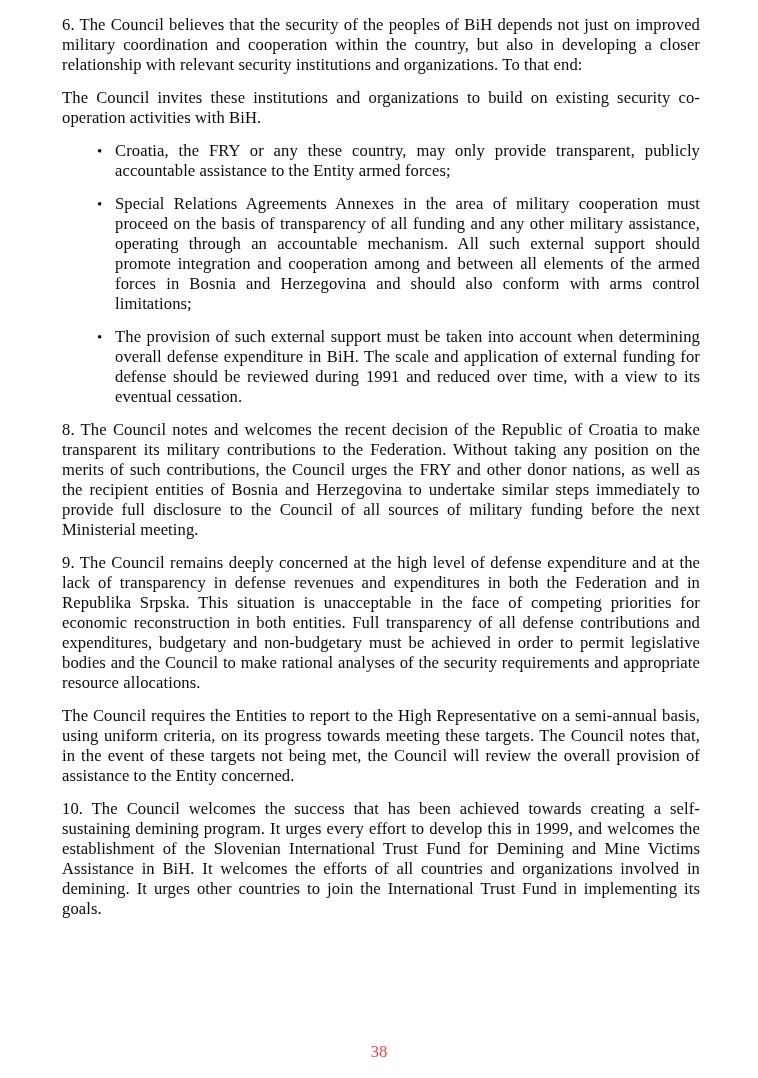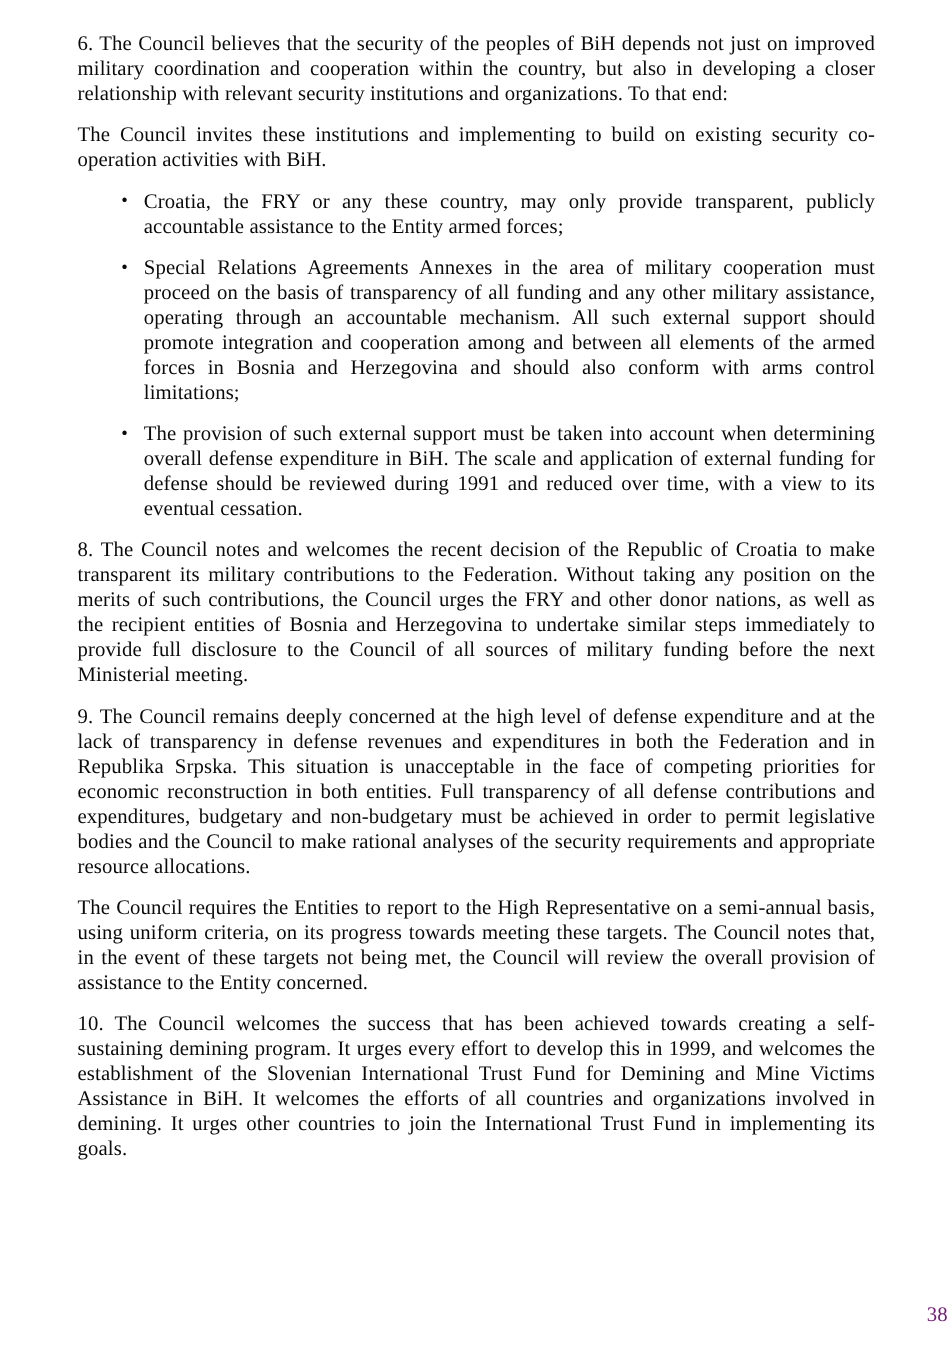--- a/index.html
+++ b/index.html
@@ -6,21 +6,21 @@
     margin: 0;
     padding: 0;
     background: #ffffff;
   }
   .page {
     position: relative;
     width: 758px;
     height: 1078px;
     background: #ffffff;
     box-sizing: border-box;
-    padding: 25px 58px 0 62px;
+    padding: 15px 58px 0 62px;
     font-family: "Liberation Serif", serif;
     color: #0a0a0a;
     overflow: hidden;
   }
   .content {
     font-size: 16.6px;
     line-height: 20px;
     text-align: justify;
     letter-spacing: 0.1px;
   }
@@ -41,35 +41,35 @@
     position: absolute;
     left: 0;
     top: 0;
     font-size: 15px;
   }
   .page-number {
     position: absolute;
     left: 0;
     right: 0;
     bottom: 16px;
-    text-align: right;
+    text-align: center;
     font-size: 16.6px;
     font-family: "Liberation Serif", serif;
-    color: #701a75;
+    color: #ef4444;
   }
 </style>
 </head>
 <body>
 
 <div class="page">
   <div class="content">
 
     <p>6.  The Council believes that the security of the peoples of BiH depends not just on improved military coordination and cooperation within the country, but also in developing a closer relationship with relevant security institutions and organizations. To that end:</p>
 
-    <p>The Council invites these institutions and implementing to build on existing security co-operation activities with BiH.</p>
+    <p>The Council invites these institutions and organizations to build on existing security co-operation activities with BiH.</p>
 
 
     <ul class="bullet-list">
       <li>
         <span class="bullet">•</span>
         <span>Croatia, the FRY or any these country, may only provide transparent, publicly accountable assistance to the Entity armed forces;</span>
       </li>
       <li>
         <span class="bullet">•</span>
         <span>Special Relations Agreements Annexes in the area of military cooperation must proceed on the basis of transparency of all funding and any other military assistance, operating through an accountable mechanism. All such external support should promote integration and cooperation among and between all elements of the armed forces in Bosnia and Herzegovina and should also conform with arms control limitations;</span>

